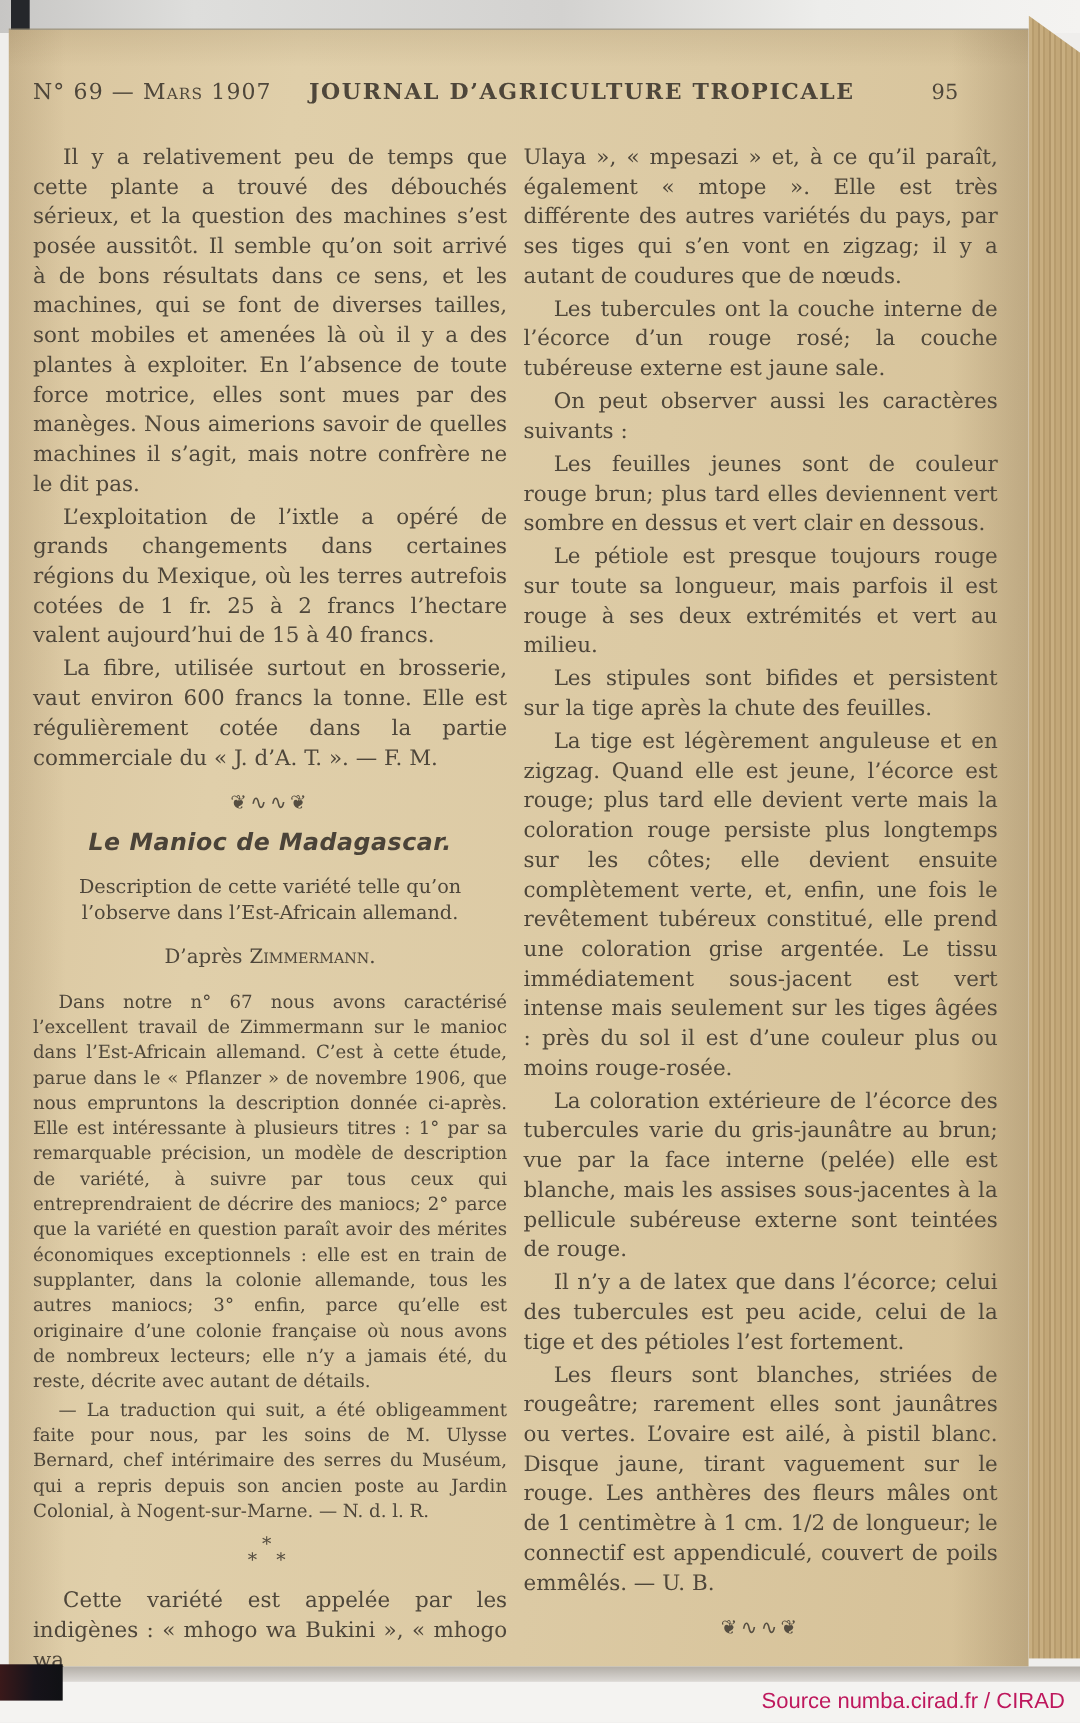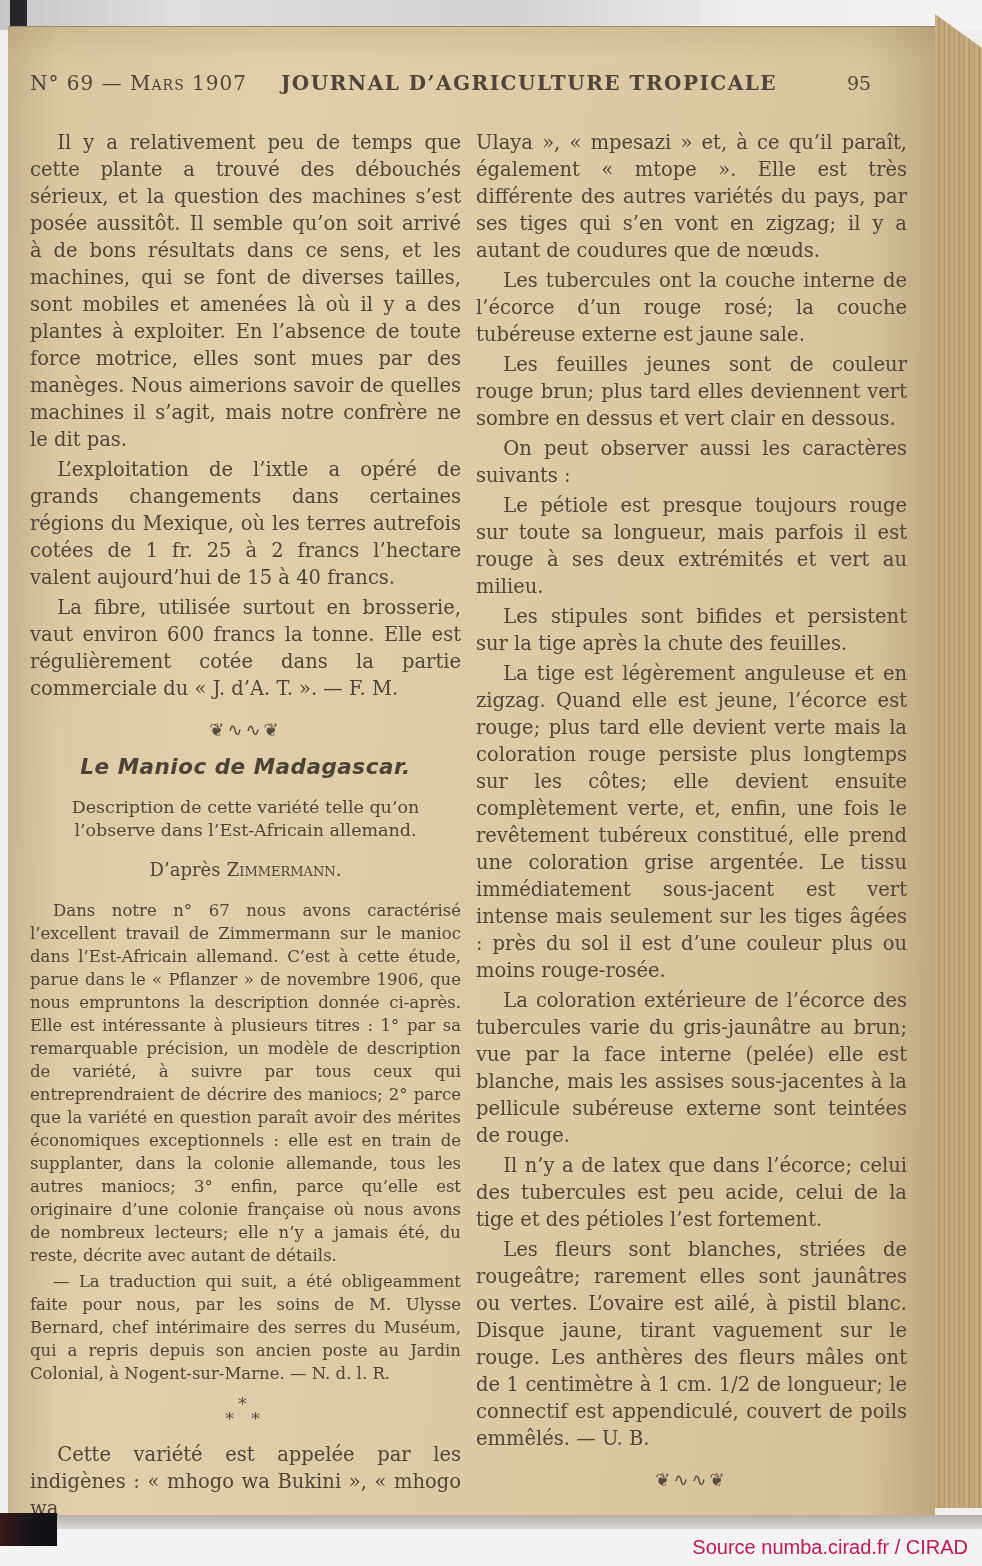--- a/index.html
+++ b/index.html
@@ -137,22 +137,22 @@
         <div class="asterism">
           <div>*</div>
           <div>* *</div>
         </div>
         <p>Cette variété est appelée par les indigènes : « mhogo wa Bukini », « mhogo wa</p>
       </div>
 
       <div class="col">
         <p class="noindent">Ulaya », « mpesazi » et, à ce qu’il paraît, également « mtope ». Elle est très différente des autres variétés du pays, par ses tiges qui s’en vont en zigzag; il y a autant de coudures que de nœuds.</p>
         <p>Les tubercules ont la couche interne de l’écorce d’un rouge rosé; la couche tubéreuse externe est jaune sale.</p>
+        <p>On peut observer aussi les caractères suivants :</p>
         <p>Les feuilles jeunes sont de couleur rouge brun; plus tard elles deviennent vert sombre en dessus et vert clair en dessous.</p>
-        <p>On peut observer aussi les caractères suivants :</p>
         <p>Le pétiole est presque toujours rouge sur toute sa longueur, mais parfois il est rouge à ses deux extrémités et vert au milieu.</p>
         <p>Les stipules sont bifides et persistent sur la tige après la chute des feuilles.</p>
         <p>La tige est légèrement anguleuse et en zigzag. Quand elle est jeune, l’écorce est rouge; plus tard elle devient verte mais la coloration rouge persiste plus longtemps sur les côtes; elle devient ensuite complètement verte, et, enfin, une fois le revêtement tubéreux constitué, elle prend une coloration grise argentée. Le tissu immédiatement sous-jacent est vert intense mais seulement sur les tiges âgées : près du sol il est d’une couleur plus ou moins rouge-rosée.</p>
         <p>La coloration extérieure de l’écorce des tubercules varie du gris-jaunâtre au brun; vue par la face interne (pelée) elle est blanche, mais les assises sous-jacentes à la pellicule subéreuse externe sont teintées de rouge.</p>
         <p>Il n’y a de latex que dans l’écorce; celui des tubercules est peu acide, celui de la tige et des pétioles l’est fortement.</p>
         <p>Les fleurs sont blanches, striées de rougeâtre; rarement elles sont jaunâtres ou vertes. L’ovaire est ailé, à pistil blanc. Disque jaune, tirant vaguement sur le rouge. Les anthères des fleurs mâles ont de 1 centimètre à 1 cm. 1/2 de longueur; le connectif est appendiculé, couvert de poils emmêlés. — U. B.</p>
         <p class="ornament">❦∿∿❦</p>
       </div>
 
     </div>

